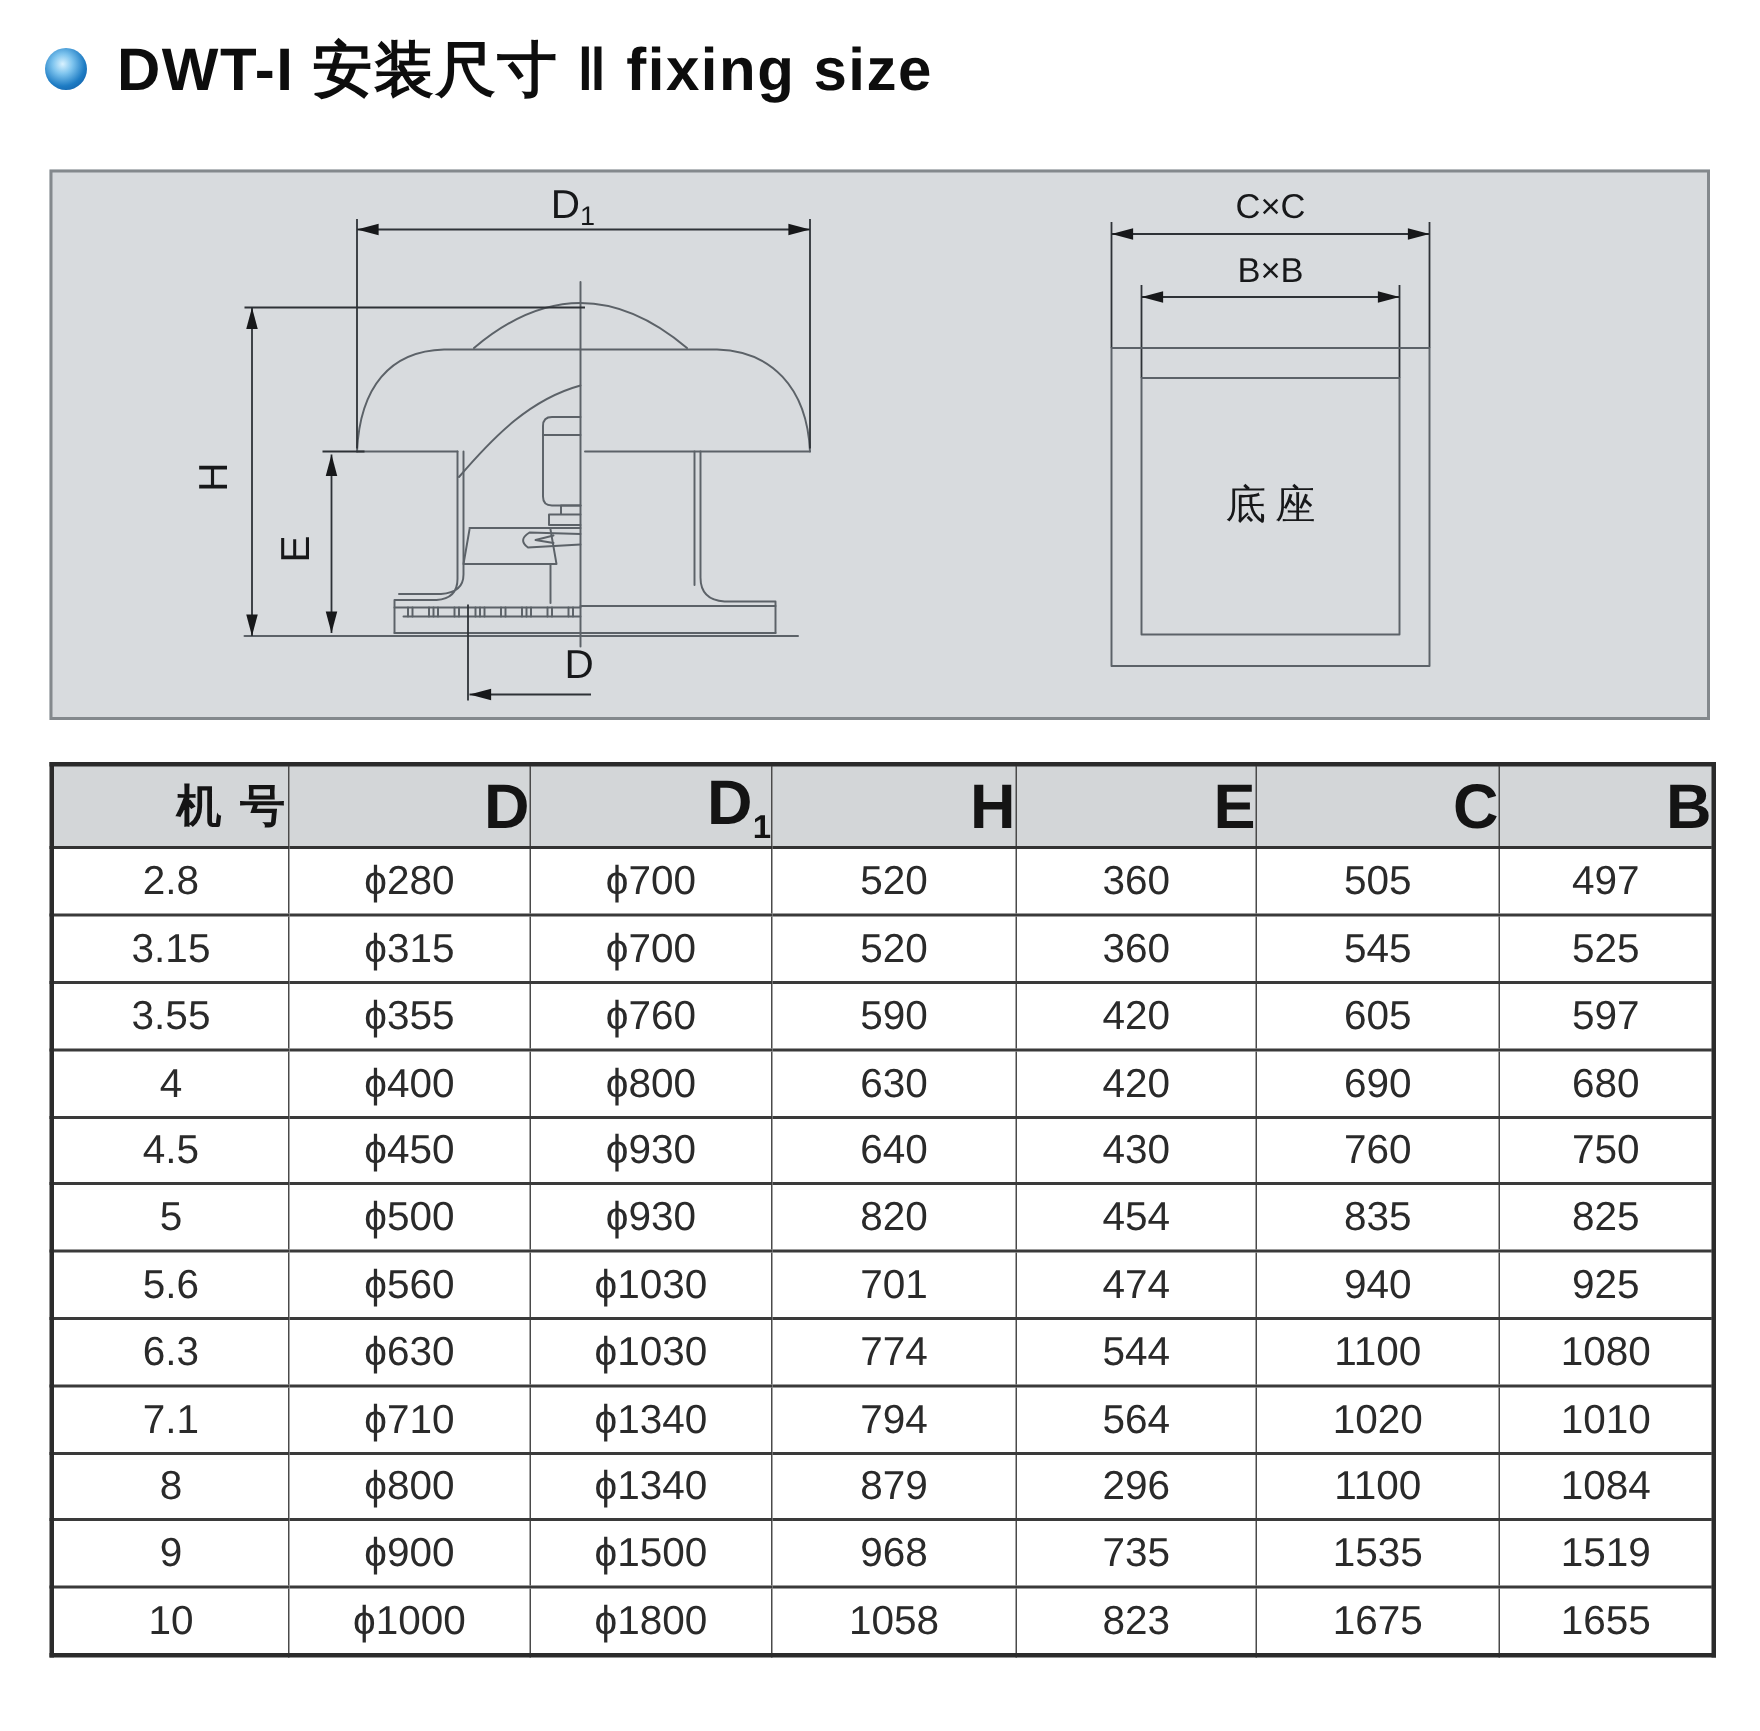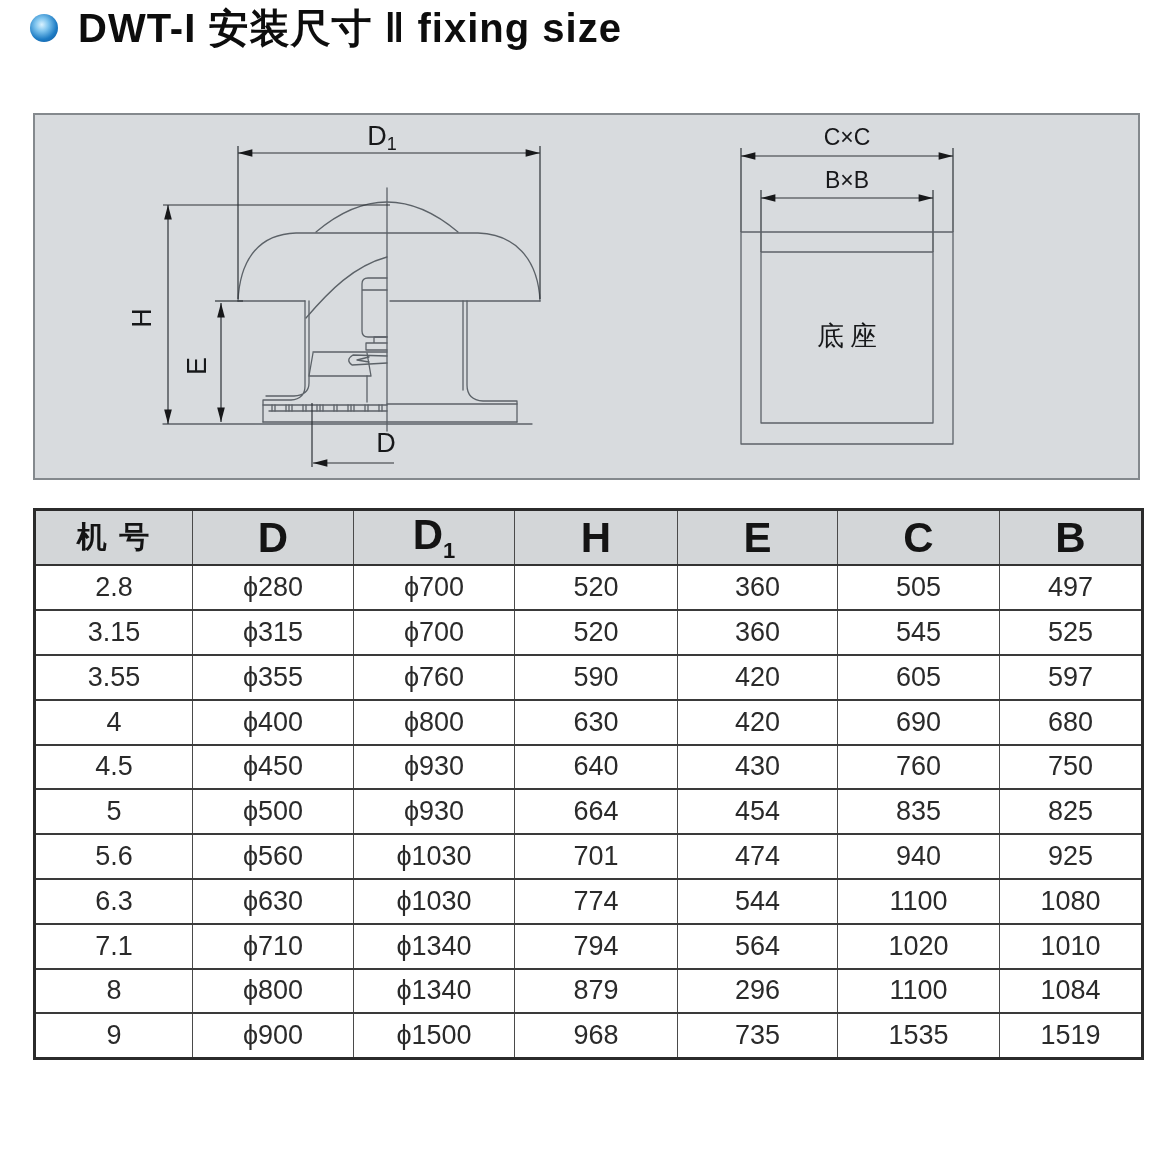--- a/index.html
+++ b/index.html
@@ -1,20 +1,20 @@
 <!DOCTYPE html>
 <html><head>
 <meta charset="utf-8">
 <style>
   html,body{margin:0;padding:0;background:#ffffff;width:1173px;height:1154px;
     font-family:"Liberation Sans","DejaVu Sans",sans-serif;position:relative;overflow:hidden;}
   .page{position:absolute;inset:0;}
 
   
-  .title-row{position:absolute;left:30px;top:2px;height:52px;display:flex;align-items:center;}
+  .title-row{position:absolute;left:30px;top:20px;height:52px;display:flex;align-items:center;}
   .bullet{width:28px;height:28px;border-radius:50%;
     background:radial-gradient(circle at 42% 38%, #d9f2ff 0%, #7ec4ee 28%, #1e7cc4 62%, #0b4f97 100%);
     margin-right:20px;}
   .title-text{font-size:40px;font-weight:bold;color:#0d0d0d;letter-spacing:1px;white-space:nowrap;}
 
   
   .panel{position:absolute;left:33px;top:113px;width:1103px;height:363px;
     background:#d8dbde;border:2px solid #84898d;}
   .panel svg{position:absolute;left:-2px;top:-2px;}
   .dwg{stroke:#5c6268;stroke-width:1.3;fill:none;stroke-linecap:round;stroke-linejoin:round;}
@@ -26,21 +26,21 @@
   table.spec{position:absolute;left:33px;top:508px;width:1108px;border-collapse:collapse;
     table-layout:fixed;background:#ffffff;border:3px solid #2b2b2b;}
   table.spec col.c0{width:158px}
   table.spec col.c1{width:161px}
   table.spec col.c2{width:161px}
   table.spec col.c3{width:163px}
   table.spec col.c4{width:160px}
   table.spec col.c5{width:162px}
   table.spec col.c6{width:143px}
   table.spec th{background:#d3d6d8;height:52px;font-weight:bold;font-size:42px;color:#141414;
-    border-left:1.5px solid #4a4a4a;border-bottom:2.5px solid #333;padding:0;text-align:center;vertical-align:middle;}
+    border-left:1.5px solid #4a4a4a;border-bottom:2.5px solid #333;padding:0;text-align:right;vertical-align:middle;}
   table.spec th:first-child{border-left:none;font-size:30px;letter-spacing:2px;}
   table.spec th sub{font-size:22px;}
   table.spec td{height:42.8px;font-size:27px;color:#2a2a2a;text-align:center;vertical-align:middle;
     border-left:1.5px solid #4a4a4a;border-bottom:2px solid #3a3a3a;padding:0;}
   table.spec td:first-child{border-left:none;margin-left:48px;}
   table.spec tr:last-child td{border-bottom:none;}
 </style>
 </head>
 <body>
 
@@ -179,21 +179,21 @@
           <td>ϕ930</td>
           <td>640</td>
           <td>430</td>
           <td>760</td>
           <td>750</td>
         </tr>
         <tr>
           <td>5</td>
           <td>ϕ500</td>
           <td>ϕ930</td>
-          <td>664</td>
+          <td>820</td>
           <td>454</td>
           <td>835</td>
           <td>825</td>
         </tr>
         <tr>
           <td>5.6</td>
           <td>ϕ560</td>
           <td>ϕ1030</td>
           <td>701</td>
           <td>474</td>
@@ -229,16 +229,25 @@
         </tr>
         <tr>
           <td>9</td>
           <td>ϕ900</td>
           <td>ϕ1500</td>
           <td>968</td>
           <td>735</td>
           <td>1535</td>
           <td>1519</td>
         </tr>
+        <tr>
+          <td>10</td>
+          <td>ϕ1000</td>
+          <td>ϕ1800</td>
+          <td>1058</td>
+          <td>823</td>
+          <td>1675</td>
+          <td>1655</td>
+        </tr>
       </tbody>
   </table>
 
 </div>
 
 </body></html>

